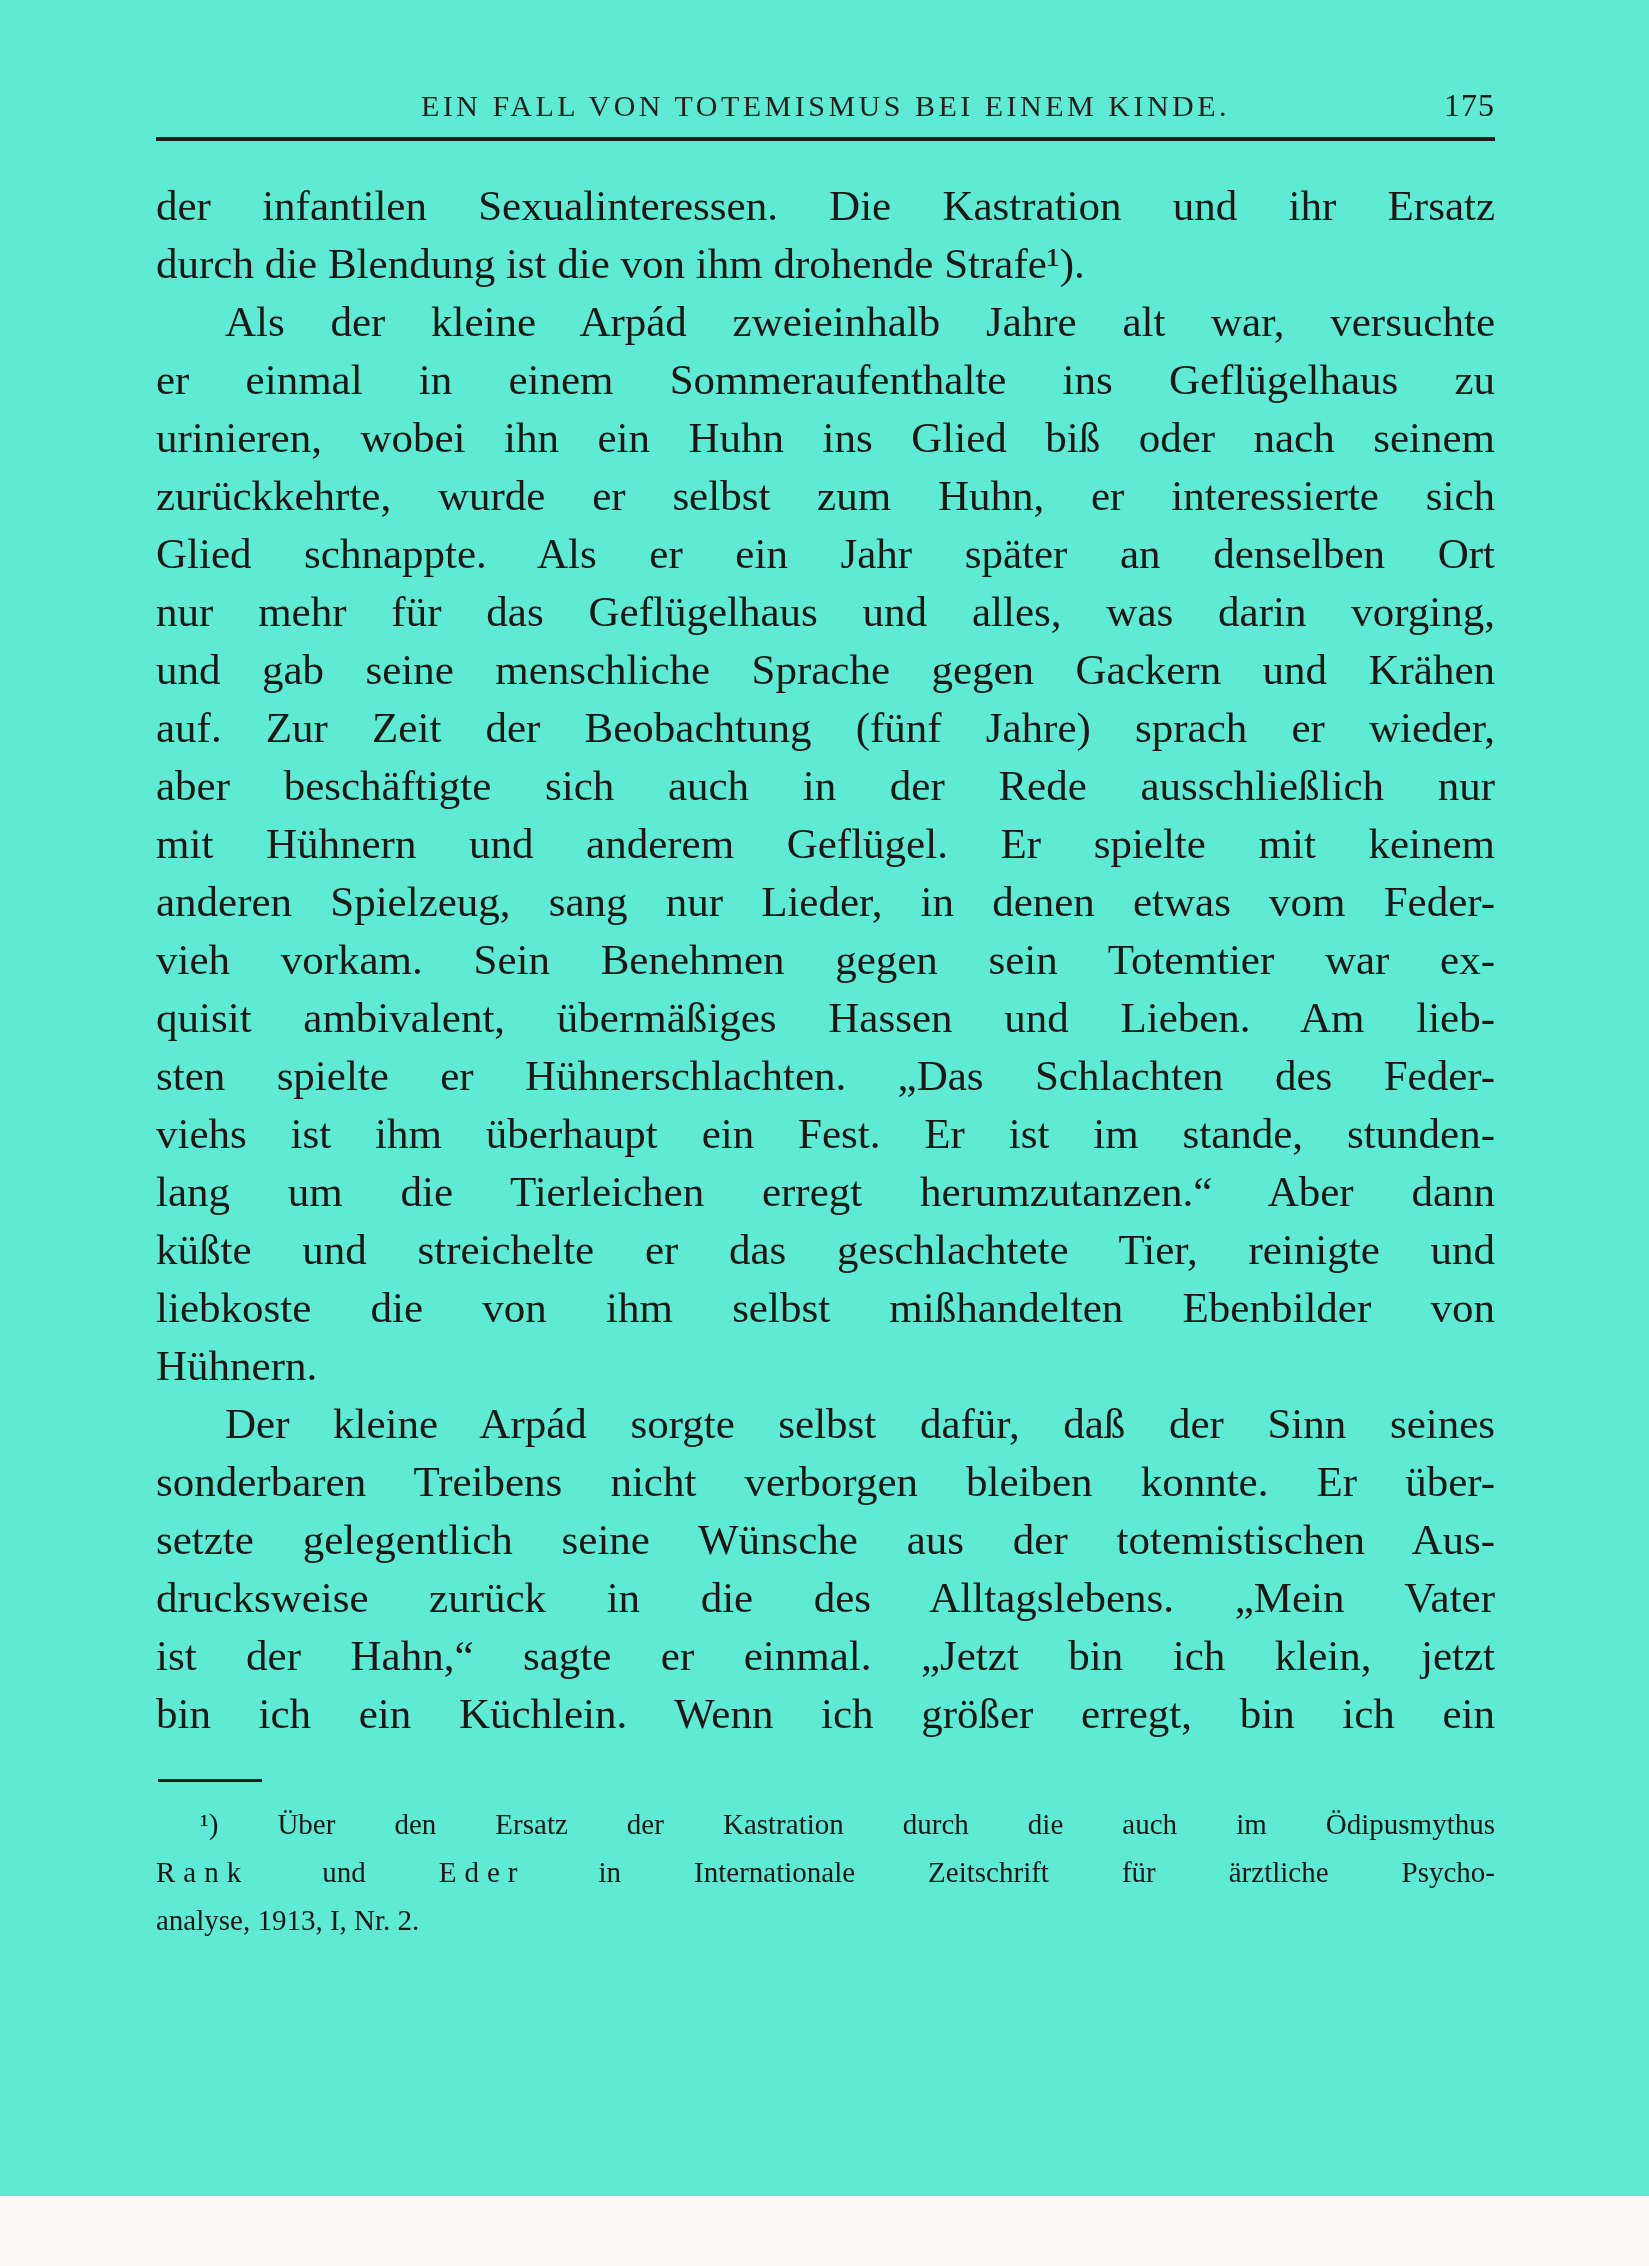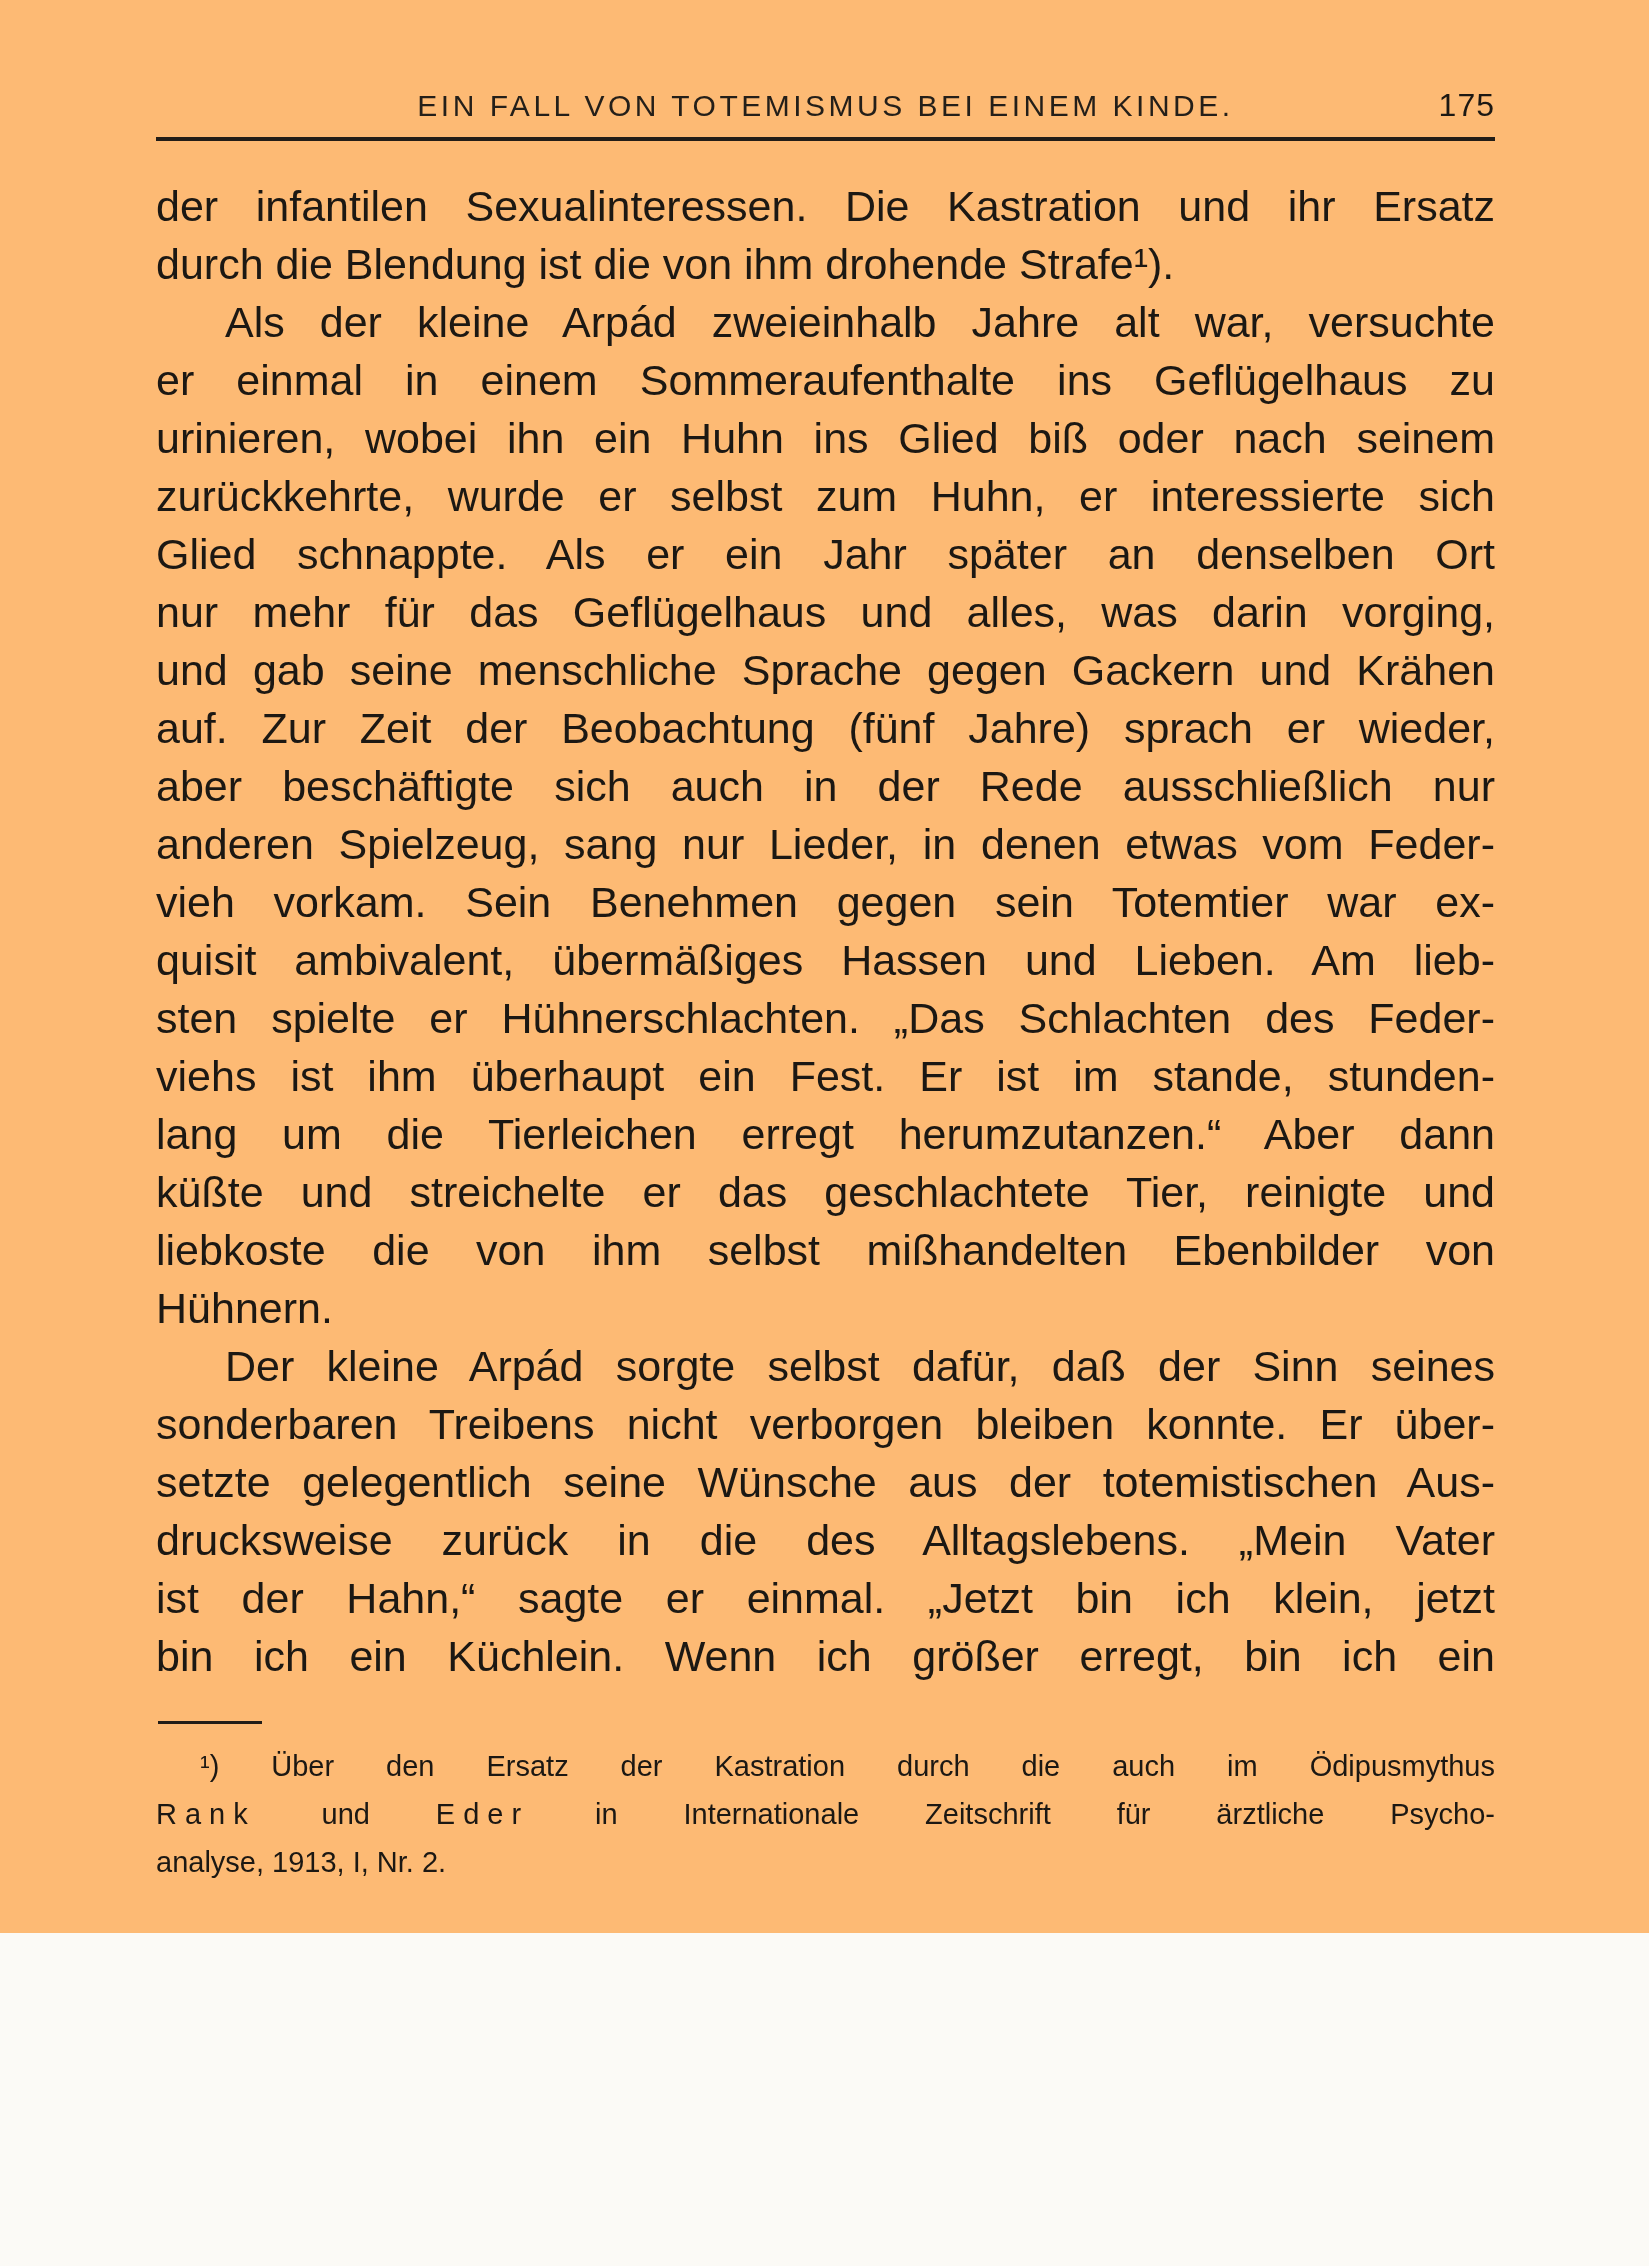--- a/index.html
+++ b/index.html
@@ -3,24 +3,24 @@
 <meta charset="utf-8">
 <style>
   html, body {
     margin: 0;
     padding: 0;
     background: #fbfaf6;
   }
   .page {
     position: relative;
     width: 1649px;
-    height: 1933px;
-    background: #fdba74;
+    height: 2196px;
+    background: #5eead4;
     color: #1c1813;
-    font-family: Liberation Sans, sans-serif;
+    font-family: Liberation Serif, serif;
     overflow: hidden;
     box-sizing: border-box;
   }
   .content {
     position: absolute;
     left: 156px;
     top: 85px;
     width: 1339px;
   }
   .running-head {
@@ -96,20 +96,21 @@
         <div class="paragraph">
           <div class="line indent"><span>Als der kleine Arpád zweieinhalb Jahre alt war, versuchte</span></div>
           <div class="line"><span>er einmal in einem Sommeraufenthalte ins Geflügelhaus zu</span></div>
           <div class="line"><span>urinieren, wobei ihn ein Huhn ins Glied biß oder nach seinem</span></div>
           <div class="line"><span>zurückkehrte, wurde er selbst zum Huhn, er interessierte sich</span></div>
           <div class="line"><span>Glied schnappte. Als er ein Jahr später an denselben Ort</span></div>
           <div class="line"><span>nur mehr für das Geflügelhaus und alles, was darin vorging,</span></div>
           <div class="line"><span>und gab seine menschliche Sprache gegen Gackern und Krähen</span></div>
           <div class="line"><span>auf. Zur Zeit der Beobachtung (fünf Jahre) sprach er wieder,</span></div>
           <div class="line"><span>aber beschäftigte sich auch in der Rede ausschließlich nur</span></div>
+          <div class="line"><span>mit Hühnern und anderem Geflügel. Er spielte mit keinem</span></div>
           <div class="line"><span>anderen Spielzeug, sang nur Lieder, in denen etwas vom Feder-</span></div>
           <div class="line"><span>vieh vorkam. Sein Benehmen gegen sein Totemtier war ex-</span></div>
           <div class="line"><span>quisit ambivalent, übermäßiges Hassen und Lieben. Am lieb-</span></div>
           <div class="line"><span>sten spielte er Hühnerschlachten. „Das Schlachten des Feder-</span></div>
           <div class="line"><span>viehs ist ihm überhaupt ein Fest. Er ist im stande, stunden-</span></div>
           <div class="line"><span>lang um die Tierleichen erregt herumzutanzen.“ Aber dann</span></div>
           <div class="line"><span>küßte und streichelte er das geschlachtete Tier, reinigte und</span></div>
           <div class="line"><span>liebkoste die von ihm selbst mißhandelten Ebenbilder von</span></div>
           <div class="line last"><span>Hühnern.</span></div>
         </div>

